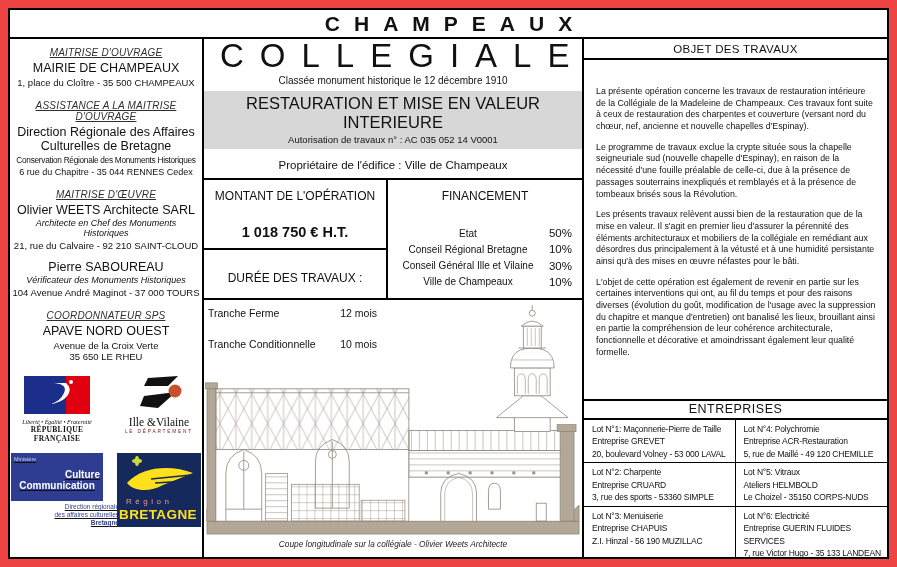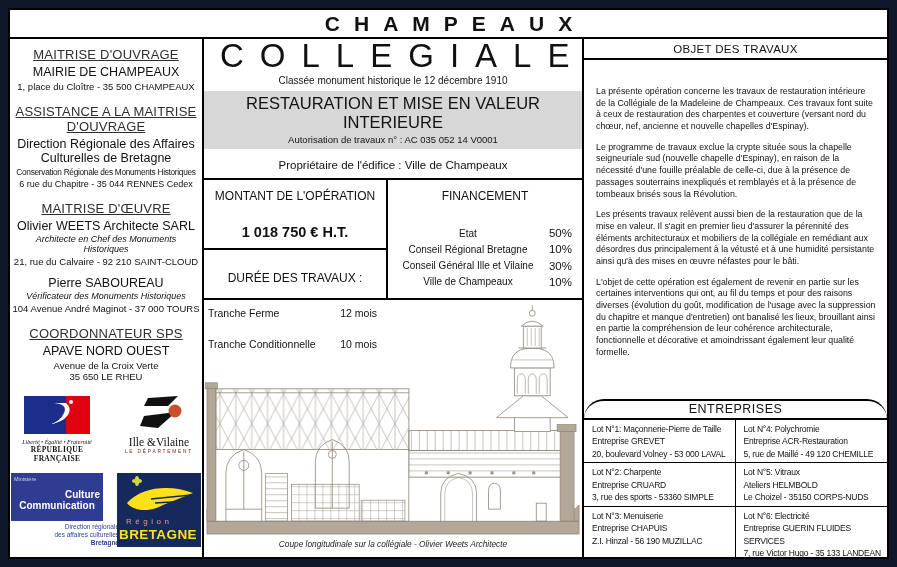--- a/index.html
+++ b/index.html
@@ -1,43 +1,43 @@
 <!DOCTYPE html>
 <html><head>
 <meta charset="utf-8">
 <style>
   * { margin:0; padding:0; box-sizing:border-box; }
   body { background:#e8e8e8; font-family:"Liberation Sans", sans-serif; color:#111; }
-  .sheet { width:897px; height:567px; background:#0f172a; position:relative; margin:0 auto; }
+  .sheet { width:897px; height:567px; background:#ef4444; position:relative; margin:0 auto; }
   .frame { position:absolute; left:8px; top:8px; right:8px; bottom:8px; border:2px solid #000; display:flex; flex-direction:column; background:#fff; }
 
   .banner { height:29px; border-bottom:2px solid #000; display:flex; align-items:center; justify-content:center;
             font-size:21px; letter-spacing:14px; padding-left:14px; font-weight:bold; }
 
   .bodyrow { flex:1; display:flex; min-height:0; }
 
   
   .col-left { width:194px; border-right:2px solid #000; text-align:center; padding:5px 2px 4px; overflow:hidden; }
   .sec { margin-top:12px; }
   .sec.first { margin-top:3px; }
-  .heading { font-size:13px; color:#2e2e2e; text-decoration:underline; letter-spacing:0.2px; }
+  .heading { font-style:italic; font-size:10px; color:#2e2e2e; text-decoration:underline; letter-spacing:0.2px; }
   .bigname { font-size:12.5px; margin-top:3px; }
   .addr { font-size:9.5px; margin-top:2px; }
   .tiny { font-size:8.3px; letter-spacing:-0.3px; white-space:nowrap; margin-top:2px; }
   .italsub { font-style:italic; font-size:9px; margin-top:1px; }
   .person { margin-top:9px; }
 
   .logos { display:grid; grid-template-columns:92px 84px; justify-content:center; column-gap:14px; row-gap:10px; margin-top:14px; align-items:start; }
   .logo-rf { width:92px; }
   .logo-rf .motto { font-family:"Liberation Serif", serif; font-style:italic; font-size:6px; margin-top:1px; }
   .logo-rf .rfname { font-family:"Liberation Serif", serif; font-weight:bold; font-size:7.5px; letter-spacing:0.3px; }
   .logo-iv { width:84px; }
   .logo-iv .ivname { font-family:"Liberation Serif", serif; font-size:11.5px; margin-top:0; }
   .logo-iv .ivdept { font-size:4.8px; letter-spacing:1.8px; color:#7a1c1c; margin-top:1px; }
-  .logo-cult { width:108px; font-size:0; }
+  .logo-cult { width:108px; font-size:0;text-decoration:underline; }
   .cult-box { width:92px; height:48px; background:#2e3d92; color:#fff; text-align:left; padding:3px 3px 2px; }
   .cult-min { font-size:5.5px; color:#c9d1f2; }
   .cult-l1 { font-size:10px; font-weight:bold; text-align:right; margin-top:7px; }
   .cult-l2 { font-size:10px; font-weight:bold; text-align:center; }
   .cult-sub { color:#2e3d92; font-size:6.5px; text-align:right; line-height:1.25; margin-top:2px; }
   .cult-sub .b { font-weight:bold; }
   .logo-bzh { width:84px; height:74px; background:#16295c; text-align:left; overflow:hidden; }
   .bzh-region { color:#e89a8f; font-size:8px; letter-spacing:3.5px; padding-left:9px; margin-top:-2px; }
   .bzh-name { color:#ffe01a; font-size:13.5px; font-weight:bold; letter-spacing:0.4px; padding-left:2px; margin-top:1px; }
 
@@ -67,21 +67,21 @@
   .c-drawing { flex:1; min-height:0; position:relative; }
   .c-drawing svg { position:absolute; inset:0; width:100%; height:100%; }
   .c-caption { height:18px; font-size:8.3px; font-style:italic; text-align:center; padding-bottom:4px; color:#222; }
 
   
   .col-right { flex:1; display:flex; flex-direction:column; min-height:0; }
   .objet-head { height:21px; border-bottom:2px solid #000; text-align:center; font-size:11.5px; line-height:20px; letter-spacing:0.3px; }
   .objet-body { flex:1; padding:26px 10px 4px 12px; font-size:8.8px; line-height:1.33; overflow:hidden; text-align:left; }
   .objet-body p { margin-bottom:9px; }
 
-  .entreprises { height:158px; border-top:2px solid #000; display:flex; flex-direction:column;border-radius:20px; }
+  .entreprises { height:158px; border-top:2px solid #000; display:flex; flex-direction:column; }
   .ent-head { height:19px; border-bottom:2px solid #000; text-align:center; font-size:12.5px; line-height:17px; letter-spacing:0.5px; }
   .ent-grid { flex:1; display:grid; grid-template-columns:1fr 1fr; grid-template-rows:1fr 1fr 1.15fr; min-height:0; }
   .ent-cell { padding:3px 3px 2px 8px; font-size:8.5px; line-height:1.45; letter-spacing:-0.2px; overflow:hidden;
               border-bottom:1px solid #000; }
   .ent-cell.leftcol { border-right:1px solid #000; }
   .ent-cell.lastrow { border-bottom:none; }
 </style>
 </head>
 <body>
 

